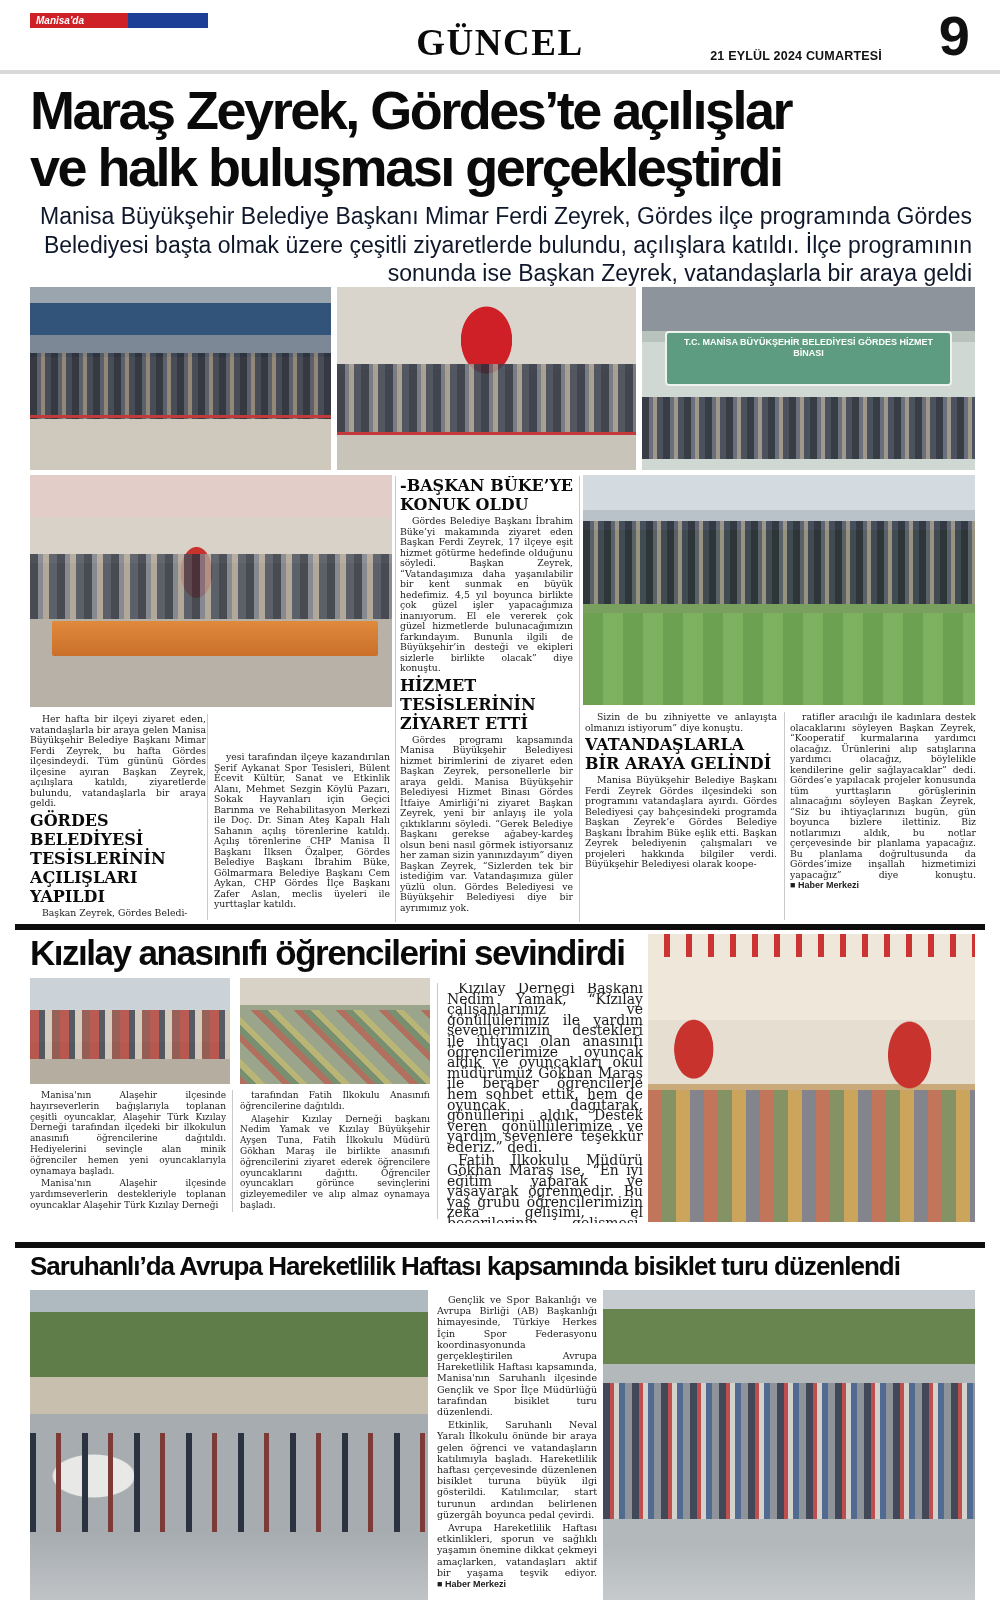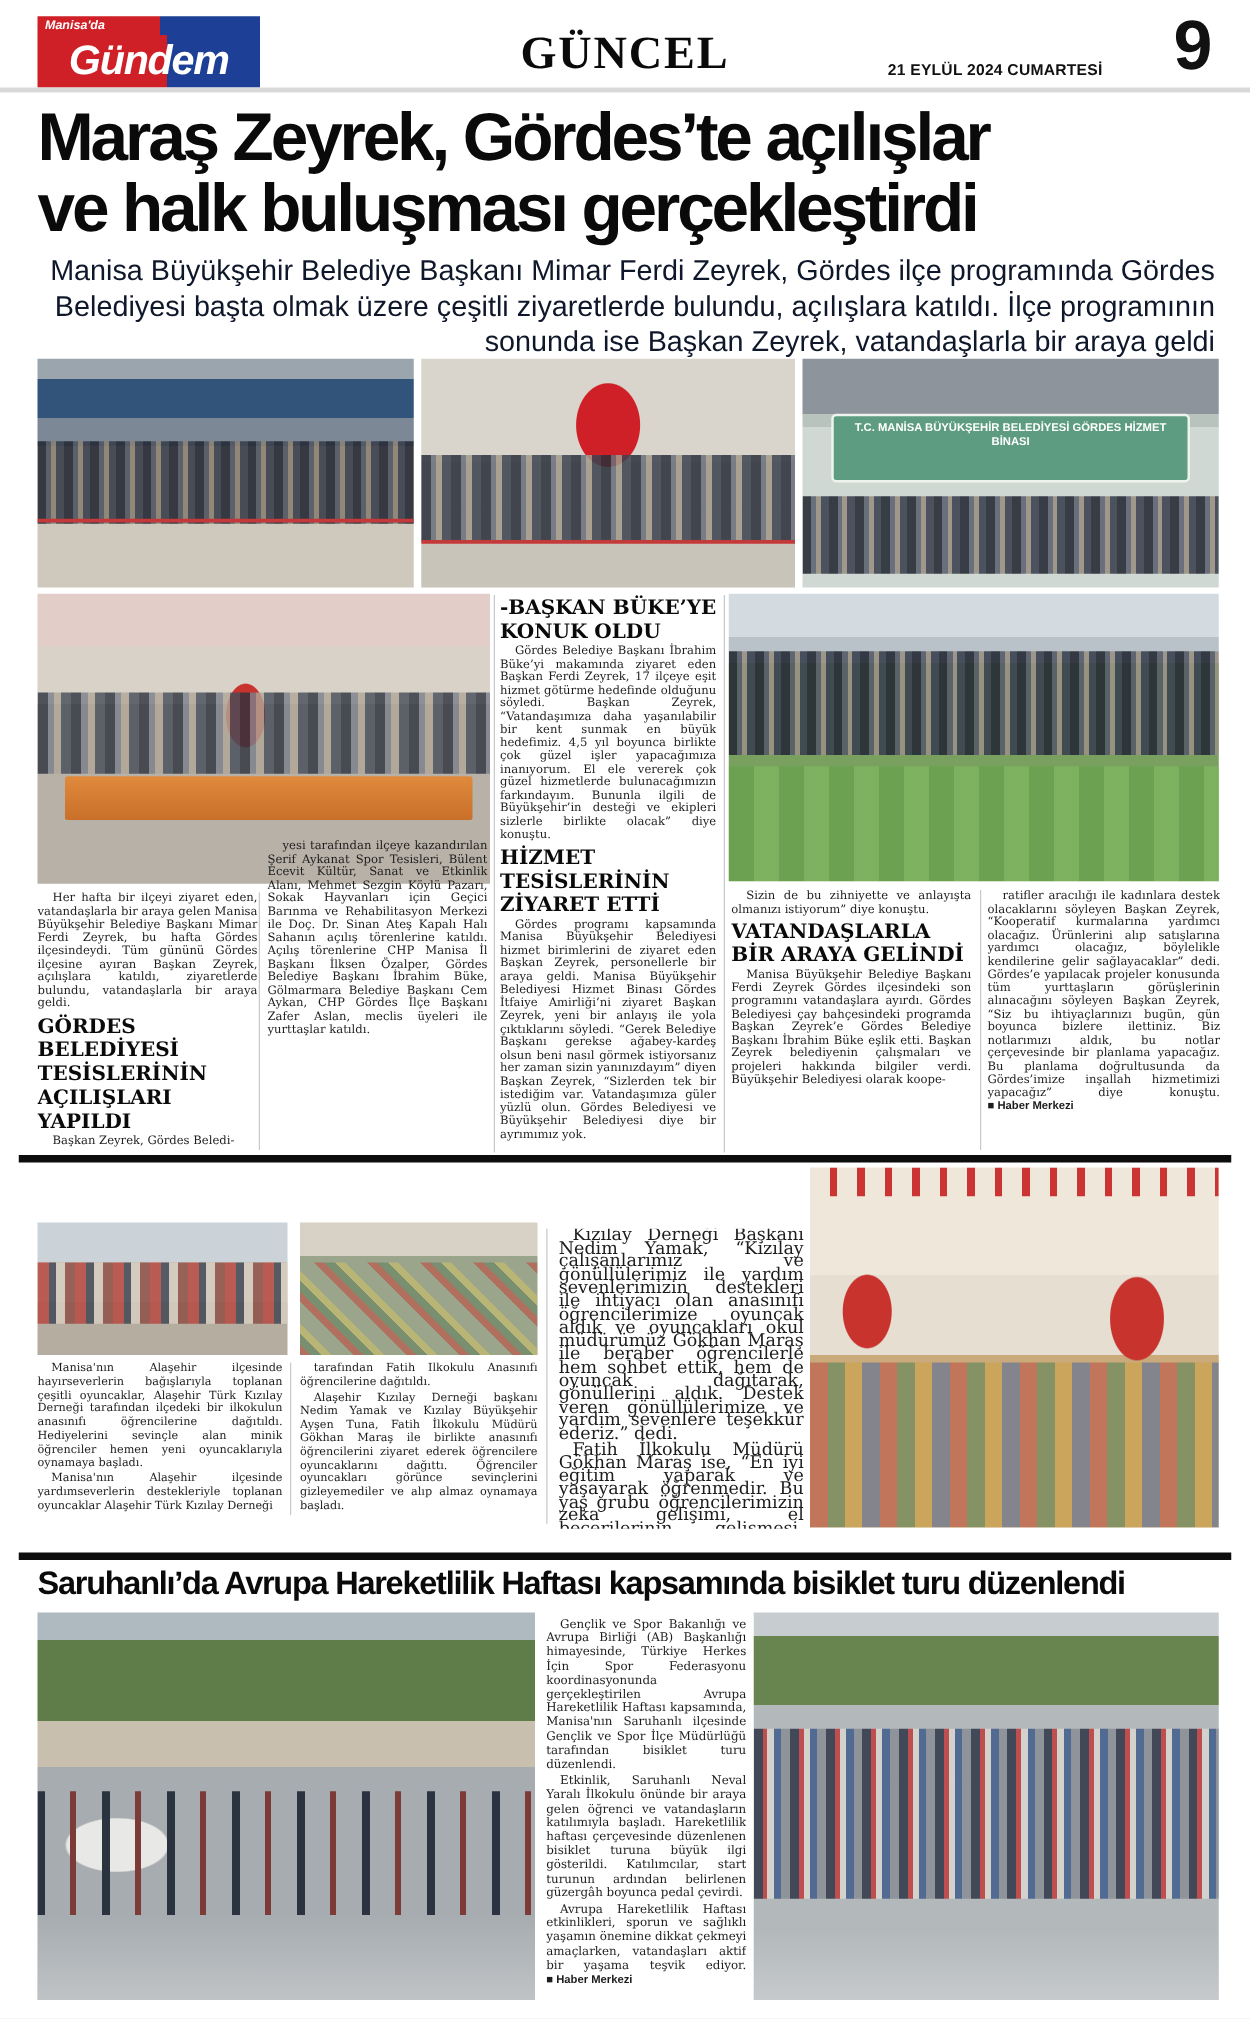--- a/index.html
+++ b/index.html
@@ -23,21 +23,21 @@
   .h1{left:30px;top:82px;width:948px;font:bold 54px/57px "Liberation Sans",sans-serif;
       letter-spacing:-2.5px;color:#0a0a0a;}
   .lede{left:24px;top:202px;width:948px;font:400 23px/28.5px "Liberation Sans",sans-serif;color:#0f172a;text-align:right;}
 
   .body-col{font:9.3px/10.5px "DejaVu Serif",serif;text-align:justify;color:#1c1c1c;overflow:hidden;}
   .body-col p{margin:0 0 2px 0;text-indent:12px;}
   .subhead{font:bold 16px/19px "DejaVu Serif",serif;color:#0a0a0a;margin:6px 0 4px 0;text-indent:0!important;}
   .credit{font:bold 9px/1 "Liberation Sans",sans-serif;white-space:nowrap;}
 
   .a1-col1{left:30px;top:714px;width:176px;height:208px;}
-  .a1-col2{left:214px;top:672px;width:176px;height:210px;}
+  .a1-col2{left:214px;top:752px;width:176px;height:210px;}
   .a1-col3{left:400px;top:476px;width:173px;height:446px;}
   .a1-col4{left:585px;top:712px;width:192px;height:210px;}
   .a1-col5{left:790px;top:712px;width:186px;height:210px;}
 
   .vrule{width:1px;background:#c9c9c9;}
   .vr1{left:207px;top:714px;height:206px;}
   .vr2{left:395px;top:476px;height:446px;}
   .vr3{left:579px;top:476px;height:446px;}
   .vr4{left:784px;top:712px;height:208px;}
   .vr5{left:232px;top:1090px;height:122px;}
@@ -121,21 +121,20 @@
   .ph10::before{top:30%;height:44%;background:repeating-linear-gradient(90deg,#32394a 0 7px,#c04040 7px 11px,#d8d5cf 11px 16px,#44608c 16px 22px,#8a8f96 22px 29px);opacity:.88;}
   .ph10::after{bottom:0;height:18%;background:linear-gradient(180deg,rgba(255,255,255,0),rgba(255,255,255,.25));}
 </style>
 </head>
 <body>
 
 <div class="page">
 
   <div class="abs logo">
     <div class="logo-top">Manisa'da</div>
-    <div class="logo-main">Gündem</div>
   </div>
   <div class="abs section-title">GÜNCEL</div>
   <div class="abs issue-date">21 EYLÜL 2024 CUMARTESİ</div>
   <div class="abs pagenum">9</div>
   <div class="abs header-rule"></div>
 
   <div class="abs h1">
     <div>Maraş Zeyrek, Gördes’te açılışlar</div>
     <div>ve halk buluşması gerçekleştirdi</div>
   </div>
@@ -172,20 +171,21 @@
     <p>Sizin de bu zihniyette ve anlayışta olmanızı istiyorum” diye konuştu.</p>
     <p class="subhead">VATANDAŞLARLA BİR ARAYA GELİNDİ</p>
     <p>Manisa Büyükşehir Belediye Başkanı Ferdi Zeyrek Gördes ilçesindeki son programını vatandaşlara ayırdı. Gördes Belediyesi çay bahçesindeki programda Başkan Zeyrek’e Gördes Belediye Başkanı İbrahim Büke eşlik etti. Başkan Zeyrek belediyenin çalışmaları ve projeleri hakkında bilgiler verdi. Büyükşehir Belediyesi olarak koope-</p>
   </div>
   <div class="abs body-col a1-col5">
     <p><span>ratifler aracılığı ile kadınlara destek olacaklarını söyleyen Başkan Zeyrek, “Kooperatif kurmalarına yardımcı olacağız. Ürünlerini alıp satışlarına yardımcı olacağız, böylelikle kendilerine gelir sağlayacaklar” dedi. Gördes’e yapılacak projeler konusunda tüm yurttaşların görüşlerinin alınacağını söyleyen Başkan Zeyrek, “Siz bu ihtiyaçlarınızı bugün, gün boyunca bizlere ilettiniz. Biz notlarımızı aldık, bu notlar çerçevesinde bir planlama yapacağız. Bu planlama doğrultusunda da Gördes’imize inşallah hizmetimizi yapacağız” diye konuştu.</span> <span class="credit">■ Haber Merkezi</span></p>
   </div>
 
   <div class="abs divider div1"></div>
 
+  <div class="abs h2">Kızılay anasınıfı öğrencilerini sevindirdi</div>
   <div class="photo ph6"></div>
   <div class="photo ph7"></div>
   <div class="photo ph8"></div>
 
   <div class="abs vrule vr5"></div>
   <div class="abs vrule vr6"></div>
 
   <div class="abs a2-body a2-col1">
     <p>Manisa'nın Alaşehir ilçesinde hayırseverlerin bağışlarıyla toplanan çeşitli oyuncaklar, Alaşehir Türk Kızılay Derneği tarafından ilçedeki bir ilkokulun anasınıfı öğrencilerine dağıtıldı. Hediyelerini sevinçle alan minik öğrenciler hemen yeni oyuncaklarıyla oynamaya başladı.</p>
     <p>Manisa'nın Alaşehir ilçesinde yardımseverlerin destekleriyle toplanan oyuncaklar Alaşehir Türk Kızılay Derneği</p>

